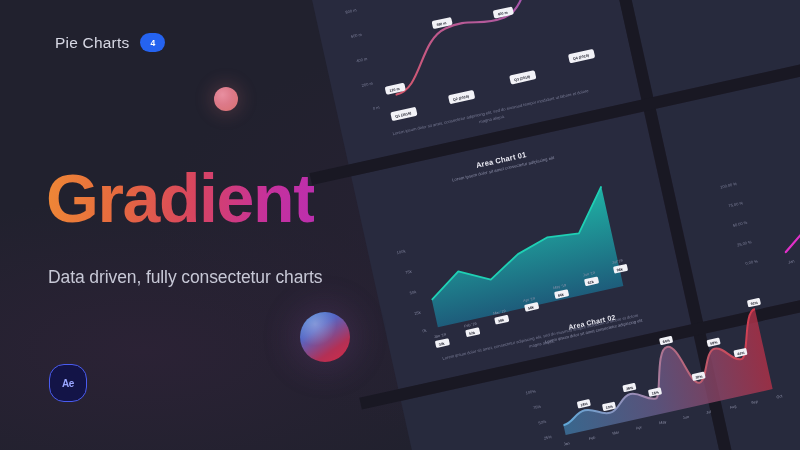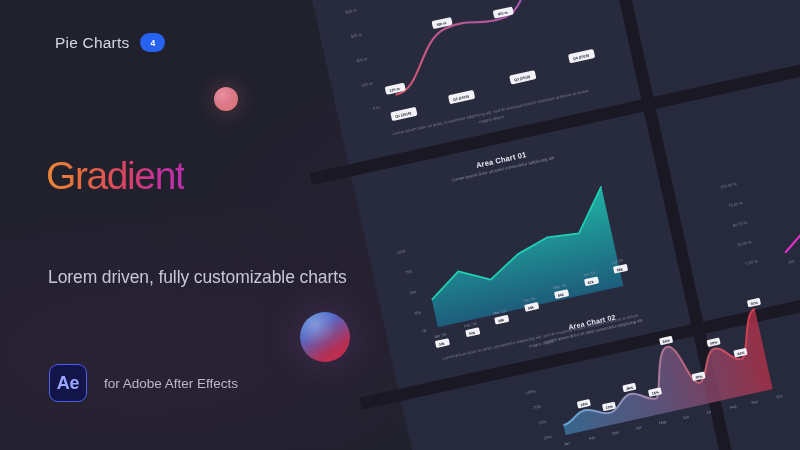--- a/index.html
+++ b/index.html
@@ -98,47 +98,47 @@
     position:absolute; left:300px; top:312px;
     width:50px; height:50px; border-radius:50%;
     background:
       radial-gradient(circle at 30% 24%, rgba(255,255,255,.30) 0%, rgba(255,255,255,0) 42%),
       linear-gradient(145deg, #3d7fd6 0%, #5565c4 34%, #b33055 72%, #d62b46 100%);
     box-shadow:0 0 30px 10px rgba(120,70,140,.20);
     filter:blur(.3px);
   }
 
   .title {
-    position:absolute; left:46px; top:156px;
-    font-size:39px; font-weight:normal; line-height:1.02;
+    position:absolute; left:46px; top:164px;
+    font-size:68px; font-weight:bold; line-height:1.02;
     letter-spacing:-1.4px;
   }
   .title .g {
     background:linear-gradient(95deg,#ef8836 0%,#e5693f 28%,#d8455f 55%,#c6319c 82%,#bb2fae 100%);
     -webkit-background-clip:text; background-clip:text;
     -webkit-text-fill-color:transparent; color:transparent;
     display:inline-block;
   }
   .title .w { color:#ffffff; display:block; margin-top:-2px; }
 
   .tagline {
     position:absolute; left:48px; top:267px;
     font-size:17.5px; color:#c7c8d6; letter-spacing:-.1px;
   }
 
   .ae-row {
     position:absolute; left:49px; top:364px;
     display:flex; align-items:center; gap:17px;
   }
   .ae-badge {
-    width:38px; height:38px; border-radius:9px;
+    width:38px; height:38px; border-radius:15px;
     background:#131447;
     border:1.4px solid #4a5cf0;
     display:flex; align-items:center; justify-content:center;
-    font-size:18px; font-weight:bold; color:#9aa6ff;
+    font-size:10px; font-weight:bold; color:#9aa6ff;
     letter-spacing:-.3px;
   }
   .ae-text { font-size:13.5px; color:#b9bac9; }
 
   .footer {
     position:absolute; left:0; right:0; top:416px;
     text-align:center; z-index:6;
     font-size:10.5px; color:#b3b5c6; letter-spacing:.15px;
   }
 </style>
@@ -343,24 +343,23 @@
       <span class="eyebrow-text">Pie Charts</span>
       <span class="badge">4</span>
     </div>
 
     <div class="dot-pink"></div>
 
     <div class="title">
       <span class="g">Gradient</span>
     </div>
 
-    <div class="tagline">Lorem driven, fully customizable charts</div>
+    <div class="tagline">Data driven, fully consectetur charts</div>
 
     <div class="sphere"></div>
 
     <div class="ae-row">
       <span class="ae-badge">Ae</span>
-      <span class="ae-text">for Adobe After Effects</span>
     </div>
   </div>
 
 
 </div>
 
 </body></html>

